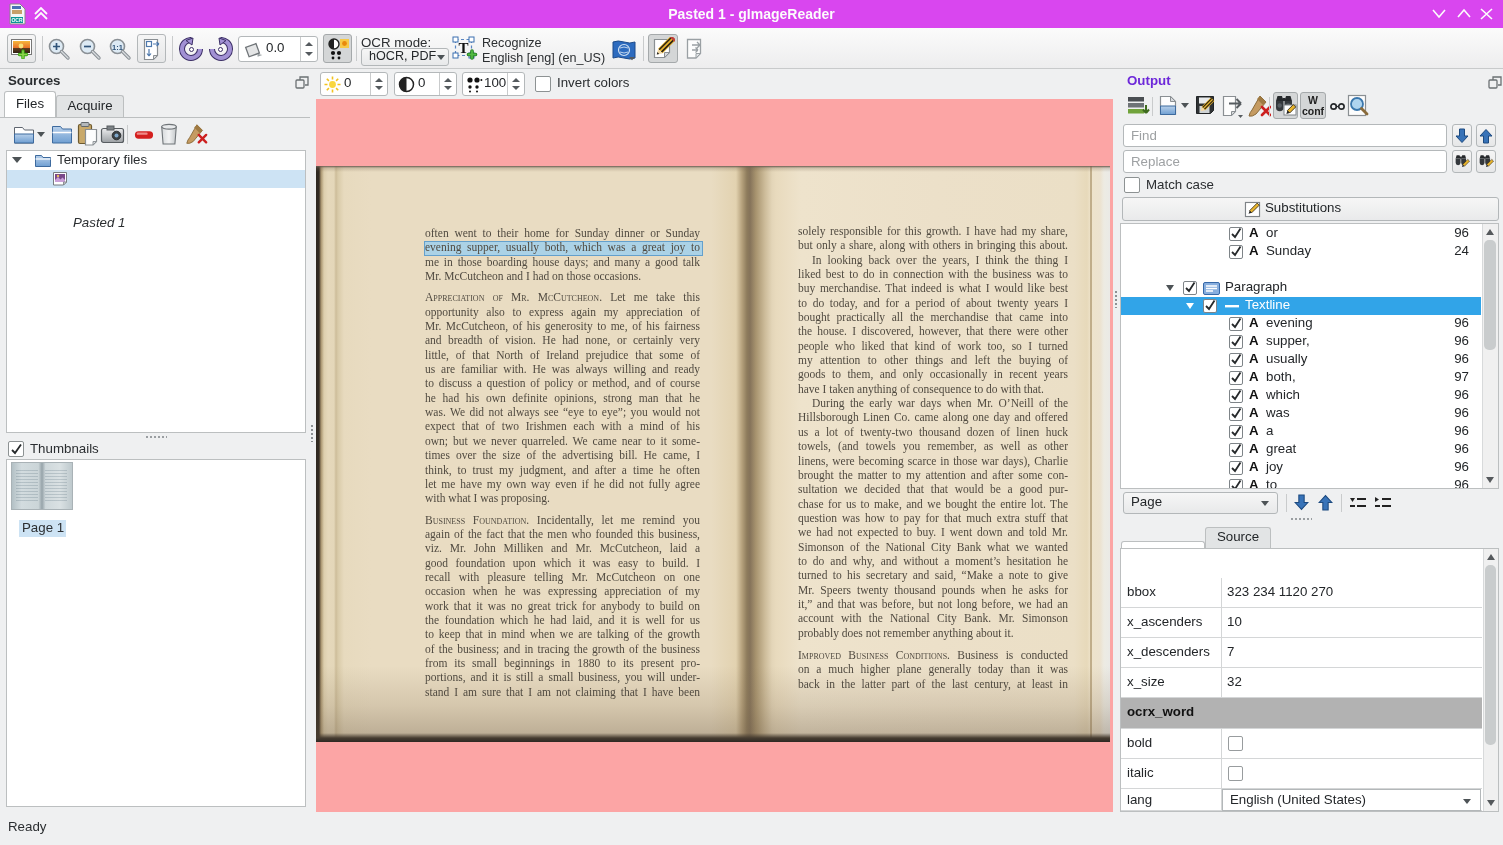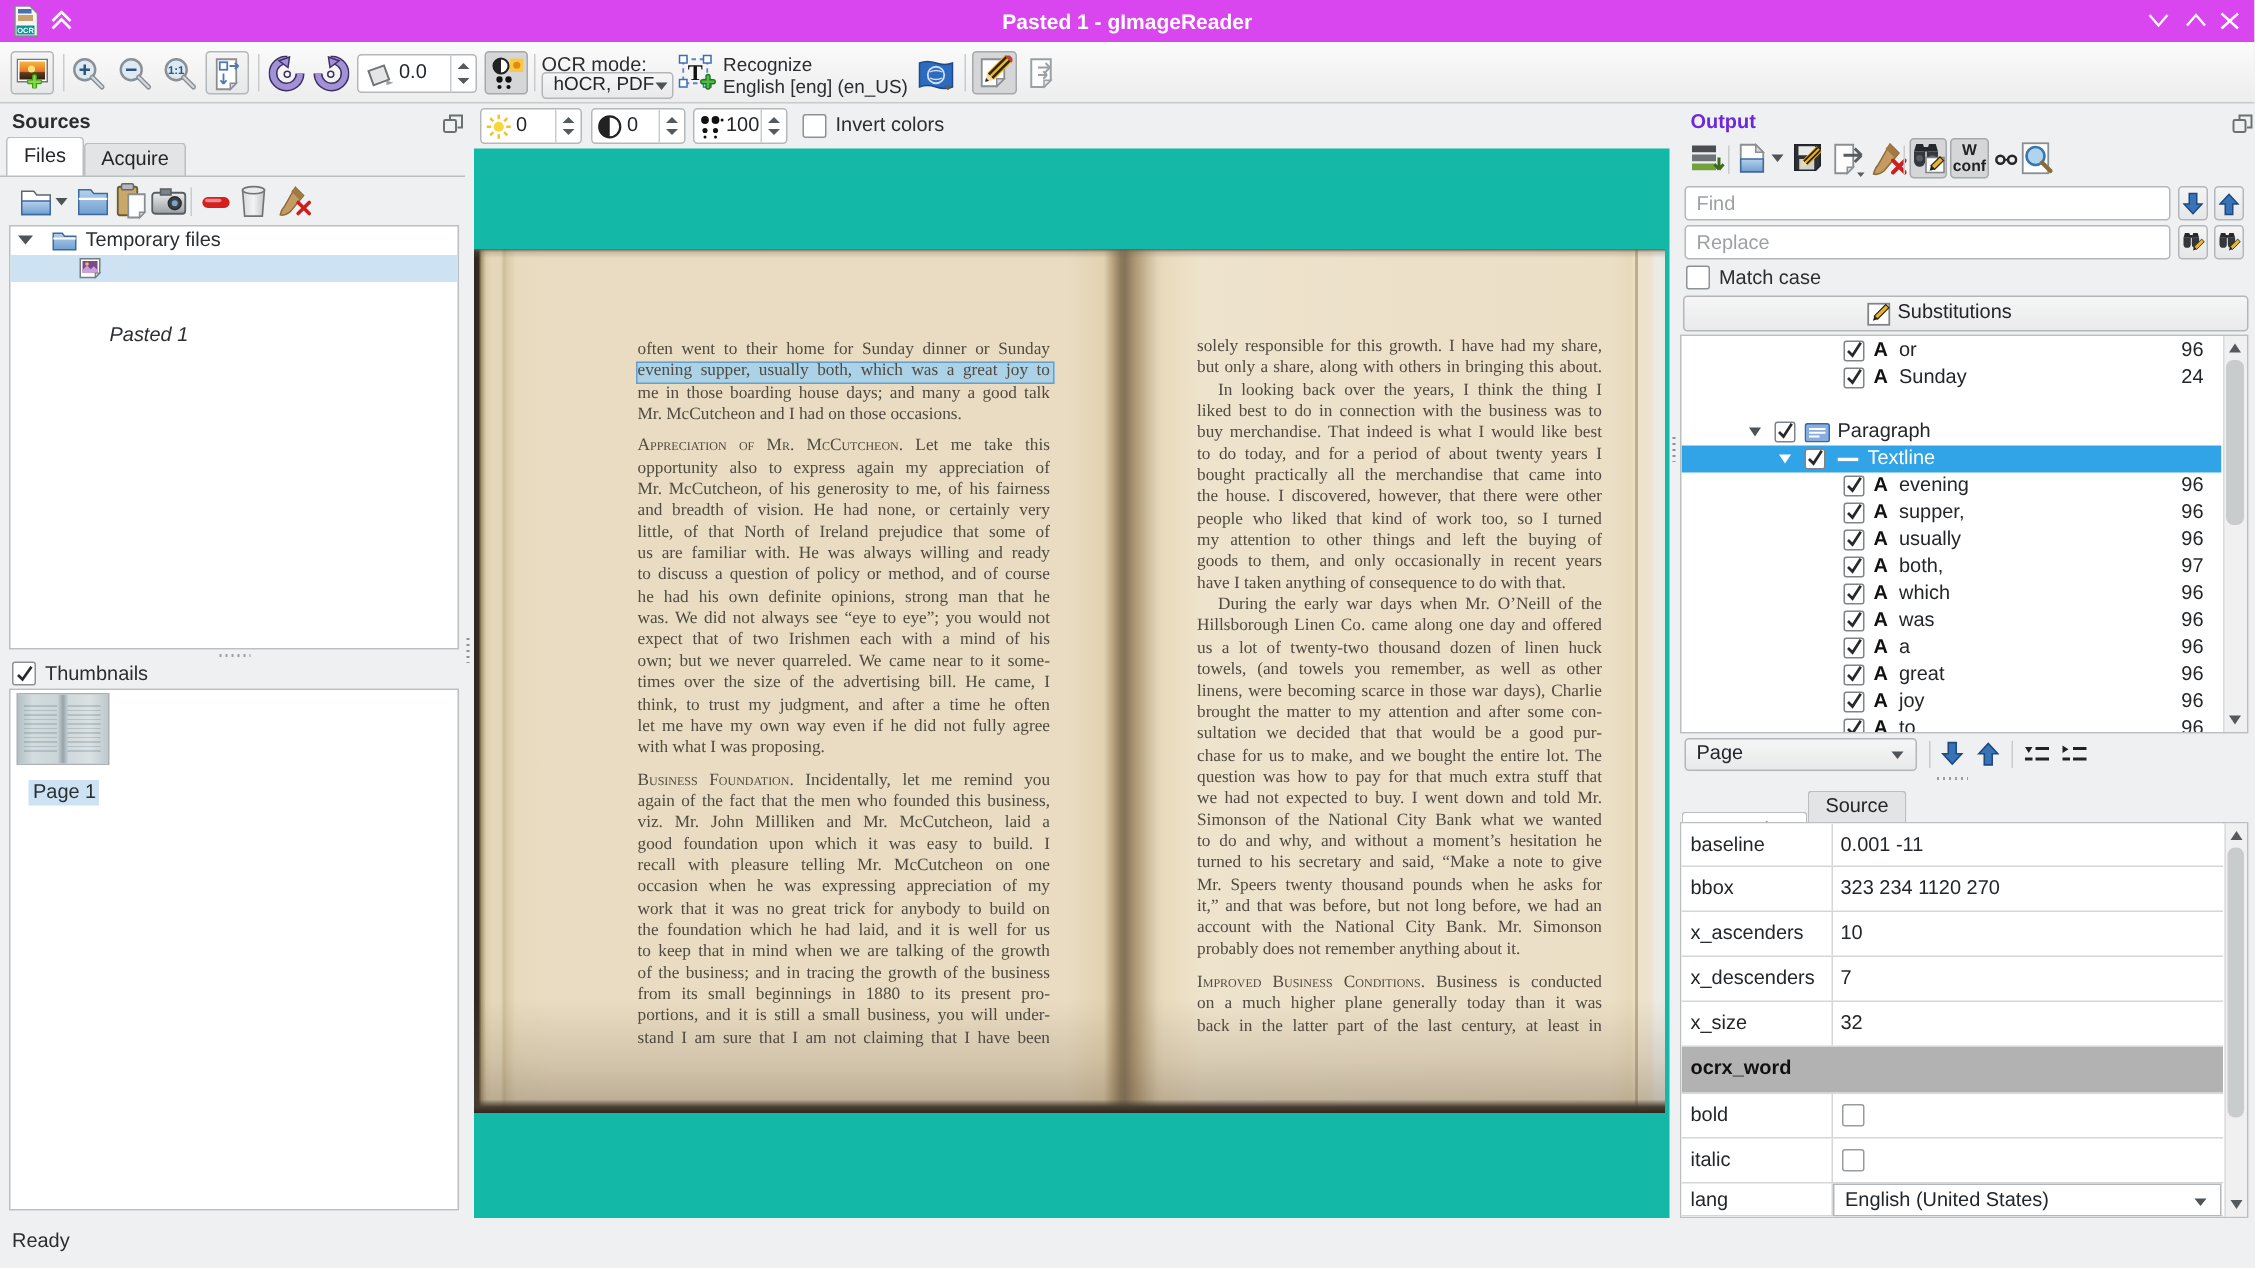--- a/index.html
+++ b/index.html
@@ -20,21 +20,21 @@
 .spinarrows .dn { position:absolute; left:4px; bottom:5px; width:0; height:0; border-left:4px solid transparent; border-right:4px solid transparent; border-top:4.5px solid #555a5e; }
 
 .entry { position:absolute; background:#fff; border:1px solid #b4b8ba; border-radius:3px; color:#9ea1a3; padding-left:7px; }
 .cb { position:absolute; width:16px; height:16px; background:#fff; border:1px solid #8d9293; border-radius:2px; }
 .tab { position:absolute; border:1px solid #bcbfc0; border-bottom:none; border-radius:3px 3px 0 0; text-align:center; }
 .tab.on { background:#fff; }
 .tab.off { background:#e2e4e5; }
 .panelbox { position:absolute; background:#fff; border:1px solid #bcbfc0; }
 
 
-#canvas { position:absolute; left:316px; top:99px; width:797px; height:713px; background:#14b8a6; }
+#canvas { position:absolute; left:316px; top:99px; width:797px; height:713px; background:#fca5a5; }
 
 #book { position:absolute; left:0px; top:67px; width:794px; height:576px; }
 .pagetext { position:absolute; font-family:"Liberation Serif", serif; font-size:11.5px; color:#504a40; line-height:14.35px; text-align:justify; }
 .pagetext div { height:14.35px; overflow:hidden; white-space:nowrap; }
 .jl { text-align:justify; text-align-last:justify; }
 .sc { font-variant:small-caps; }
 
 #statusbar { position:absolute; left:0; top:812px; width:1503px; height:33px; background:#eff0f1; }
 </style>
 </head>
@@ -701,25 +701,20 @@
     .texp { position:absolute; top:6px; width:0; height:0; border-left:4.5px solid transparent; border-right:4.5px solid transparent; border-top:6px solid #4d5356; }
   </style>
 
   <div id="proptable" style="position:absolute;left:1121px;top:549px;width:361px;height:262px;overflow:hidden;background:#fff;z-index:3;">
     <style>
       .prow { position:absolute; left:0; width:361px; border-bottom:1px solid #d4d6d7; }
       .plab { position:absolute; left:6px; top:6px; color:#232629; }
       .pval { position:absolute; left:106px; top:6px; color:#232629; }
       .pdiv { position:absolute; left:100px; top:0; bottom:0; width:1px; background:#d4d6d7; }
     </style>
-    <div class="prow" style="top:0px;height:29px;">
-        <span class="plab">baseline</span>
-        <div class="pdiv"></div>
-        <span class="pval">0.001 -11</span>
-      </div>
     <div class="prow" style="top:29px;height:30px;">
         <span class="plab">bbox</span>
         <div class="pdiv"></div>
         <span class="pval">323 234 1120 270</span>
       </div>
     <div class="prow" style="top:59px;height:30px;">
         <span class="plab">x_ascenders</span>
         <div class="pdiv"></div>
         <span class="pval">10</span>
       </div>

